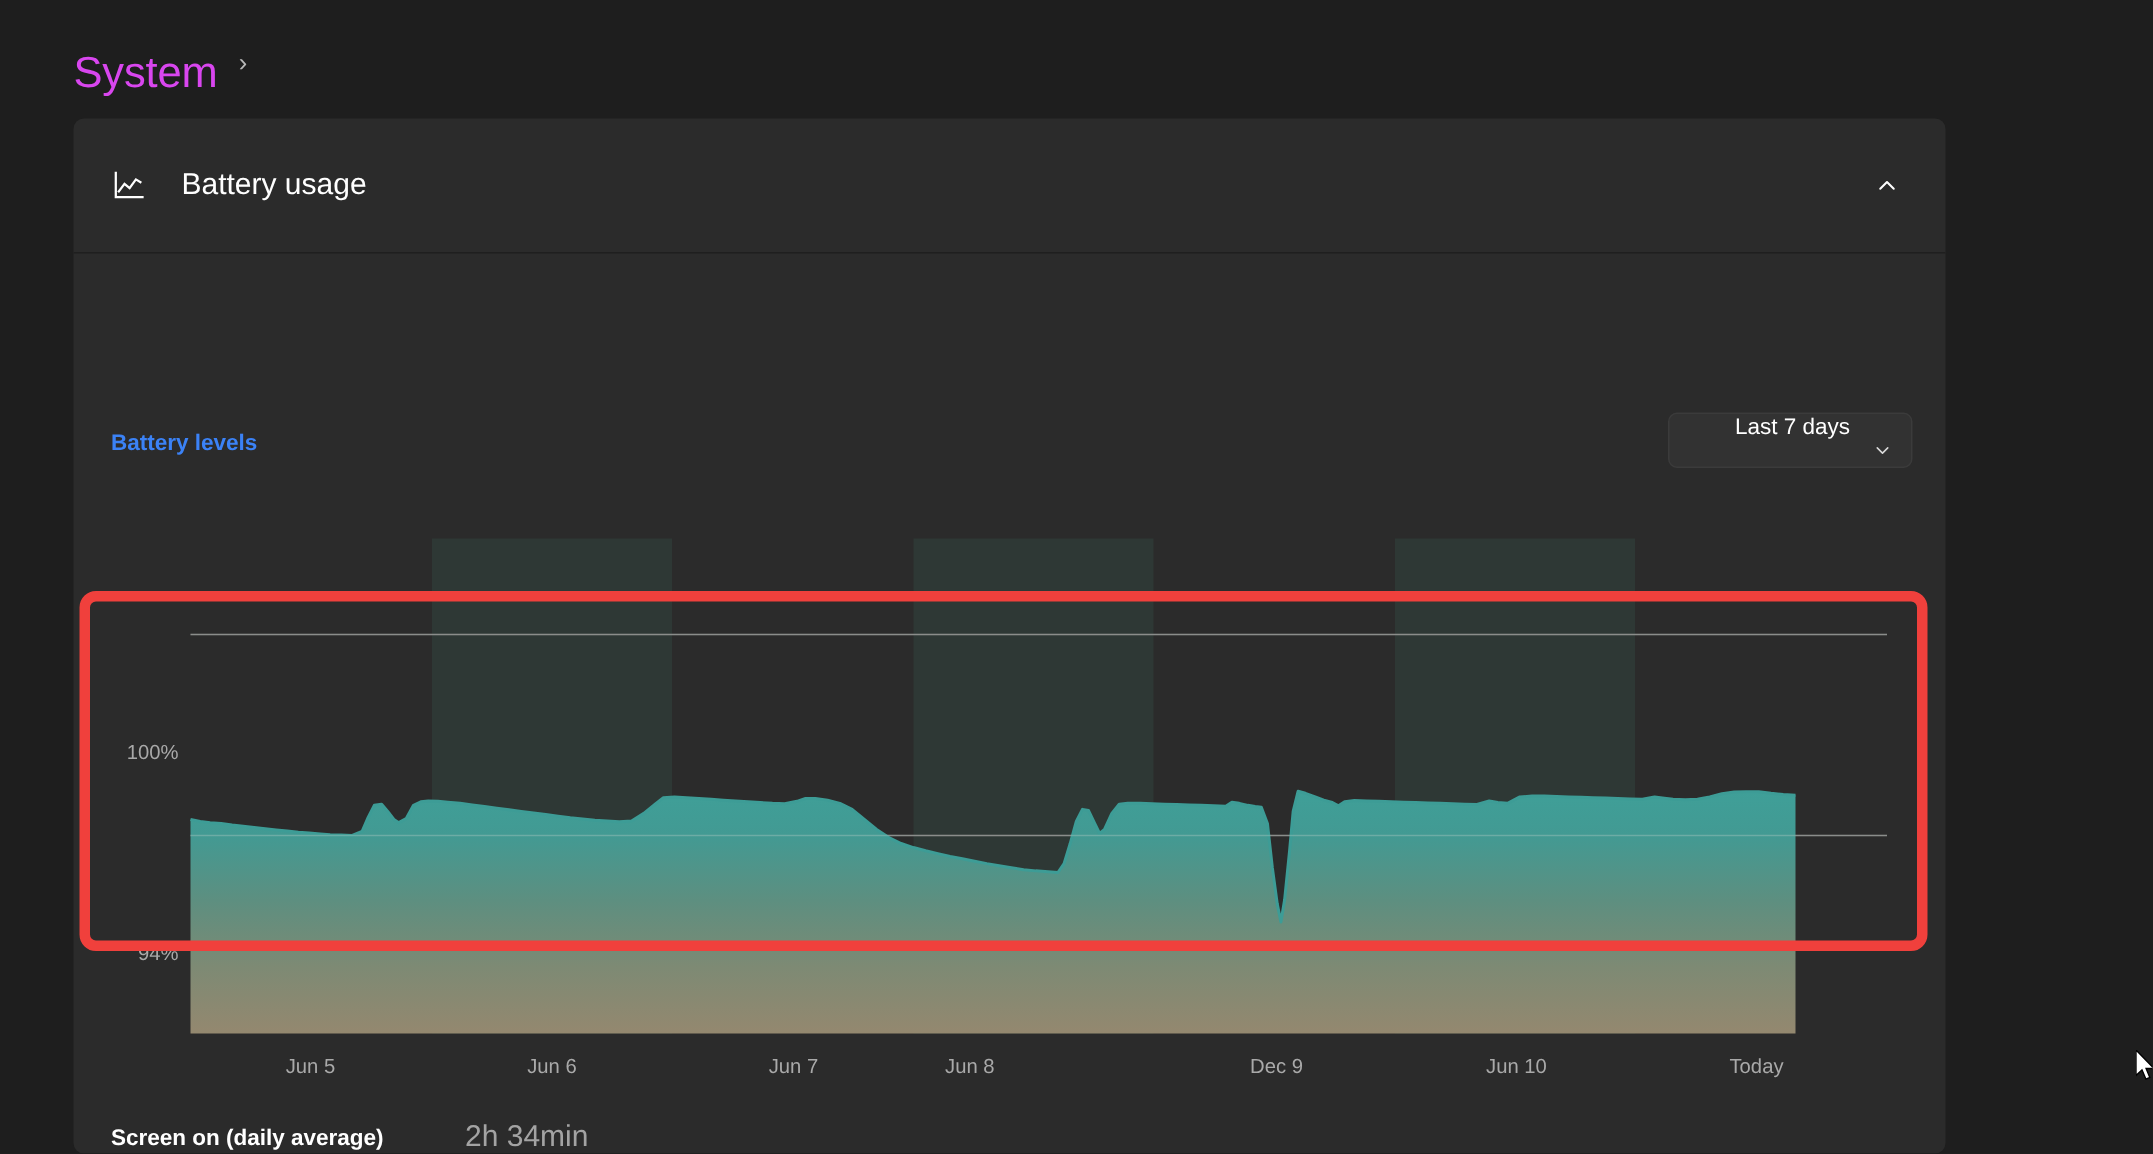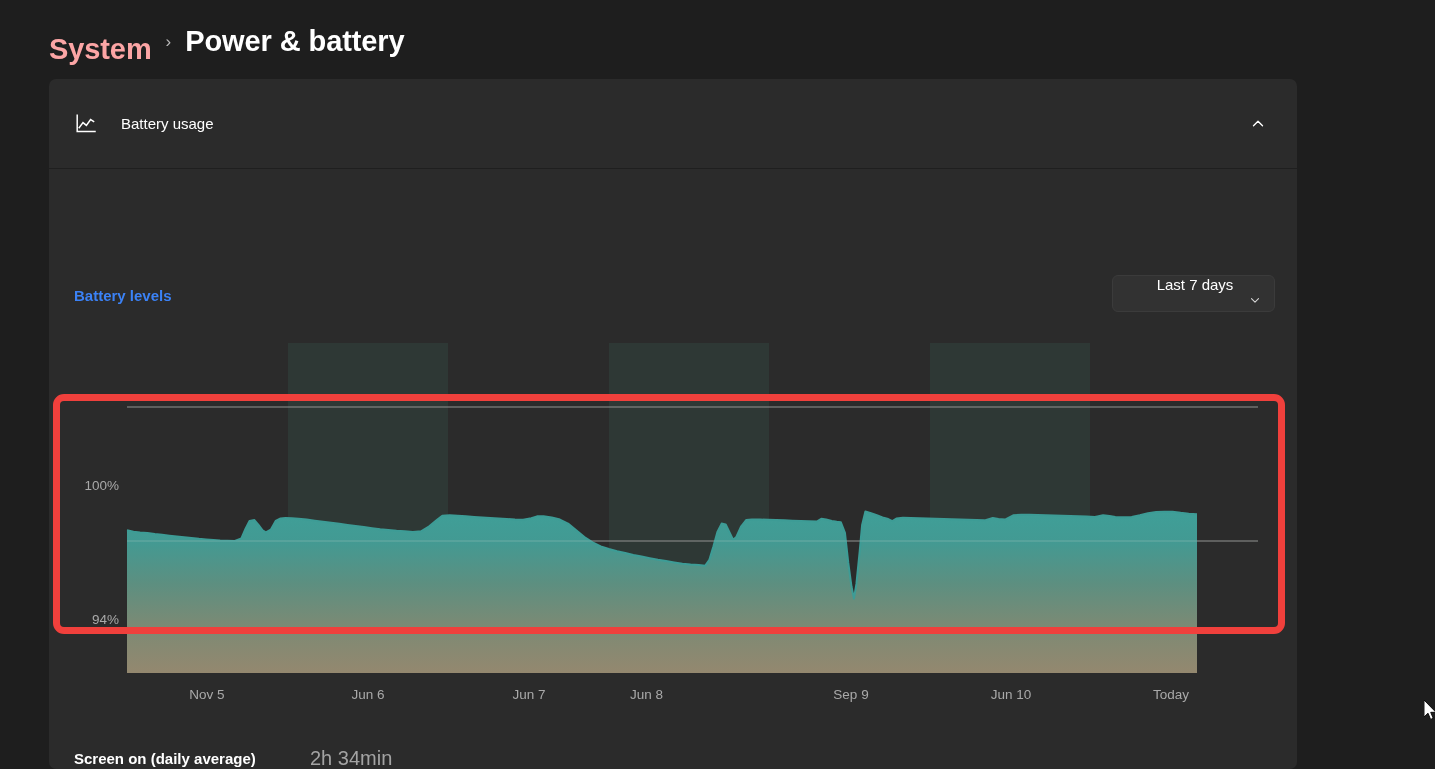--- a/index.html
+++ b/index.html
@@ -25,22 +25,22 @@
     position: absolute;
     left: 49px;
     top: 20px;
     display: flex;
     align-items: center;
     gap: 14px;
     height: 42px;
   }
   .bc-parent {
     font-size: 29px;
-    font-weight: 700;
-    color: #fca5a5;
+    font-weight: 400;
+    color: #d946ef;
     letter-spacing: -0.1px;
     margin-top: 16px;
   }
   .bc-sep {
     font-size: 17px;
     color: #b8b8b8;
     font-weight: 400;
     position: relative;
     top: 1px;
   }
@@ -74,21 +74,21 @@
   }
   .card-header-icon {
     width: 24px;
     height: 24px;
     margin-left: 0px;
     flex: 0 0 auto;
     color: #ffffff;
   }
   .card-header-title {
     margin-left: 23px;
-    font-size: 15px;
+    font-size: 20px;
     color: #ffffff;
     font-weight: 400;
   }
   .card-header-chevron {
     margin-left: auto;
     width: 26px;
     height: 26px;
     color: #ffffff;
     display: flex;
     align-items: center;
@@ -133,21 +133,21 @@
     color: #d8d8d8;
     display: flex;
     align-items: center;
     justify-content: center;
   }
 
   
   .chart-wrap {
     position: absolute;
     left: 0;
-    top: 0;
+    top: 16px;
     width: 1248px;
     height: 560px;
   }
   .chart-svg { display: block; }
 
   .axis-label {
     position: absolute;
     font-size: 13.5px;
     color: #a9a9a9;
   }
@@ -198,21 +198,20 @@
   }
 </style>
 </head>
 <body>
 
 <div id="page">
 
   <div class="breadcrumb">
     <span class="bc-parent">System</span>
     <span class="bc-sep">›</span>
-    <span class="bc-current">Power &amp; battery</span>
   </div>
 
   <div class="card">
 
     <div class="card-header">
       <span class="card-header-icon">
         <svg viewBox="0 0 24 24" width="24" height="24" fill="none" stroke="currentColor" stroke-width="1.5" stroke-linecap="square" stroke-linejoin="miter">
           <path d="M3.2 3.2 V19.4 H21"></path>
           <polyline points="5.2,15.6 9.0,10.6 12.4,13.4 16.6,7.6 19.6,9.4"></polyline>
         </svg>
@@ -265,25 +264,25 @@
           <g id="gridtop">
               <line x1="78" x2="1209" y1="238" y2="238" stroke="#cfd6d2" stroke-opacity="0.30" stroke-width="1"></line>
               <line x1="78" x2="1209" y1="372" y2="372" stroke="#cfd6d2" stroke-opacity="0.30" stroke-width="1"></line>
             </g>
         </svg>
 
         <div class="axis-label y-label" id="ylab0" style="left:20px; top:309px; width:50px;">100%</div>
         <div class="axis-label y-label" id="ylab1" style="left:20px; top:443px; width:50px;">94%</div>
 
         <div id="xlabels">
-            <div class="axis-label" style="left: 98px; top: 518px; width: 120px; text-align: center;">Nov 5</div>
+            <div class="axis-label" style="left: 98px; top: 518px; width: 120px; text-align: center;">Jun 5</div>
             <div class="axis-label" style="left: 259px; top: 518px; width: 120px; text-align: center;">Jun 6</div>
             <div class="axis-label" style="left: 420px; top: 518px; width: 120px; text-align: center;">Jun 7</div>
             <div class="axis-label" style="left: 581px; top: 518px; width: 120px; text-align: left;">Jun 8</div>
-            <div class="axis-label" style="left: 742px; top: 518px; width: 120px; text-align: center;">Sep 9</div>
+            <div class="axis-label" style="left: 742px; top: 518px; width: 120px; text-align: center;">Dec 9</div>
             <div class="axis-label" style="left: 902px; top: 518px; width: 120px; text-align: center;">Jun 10</div>
             <div class="axis-label" style="left: 1062px; top: 518px; width: 120px; text-align: center;">Today</div>
           </div>
       </div>
 
       <div class="stats">
         <div class="stat-row">
           <span class="stat-key">Screen on (daily average)</span>
           <span class="stat-val">2h 34min</span>
         </div>

